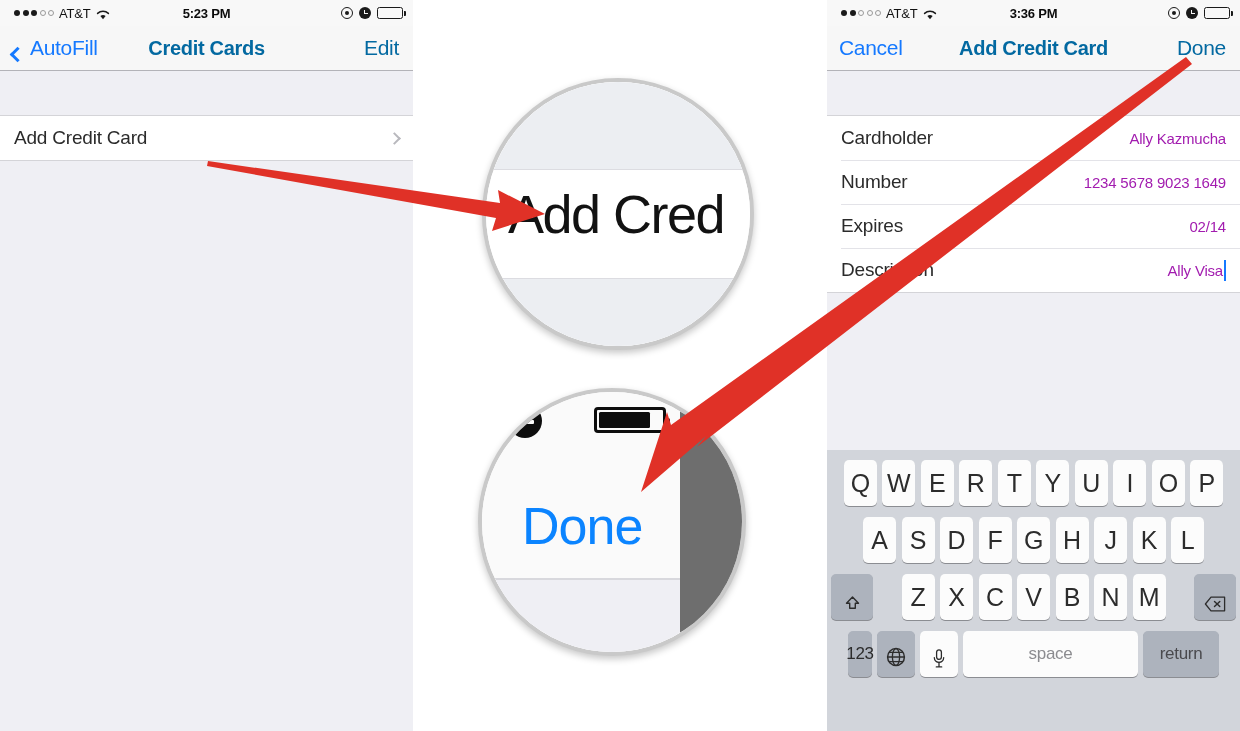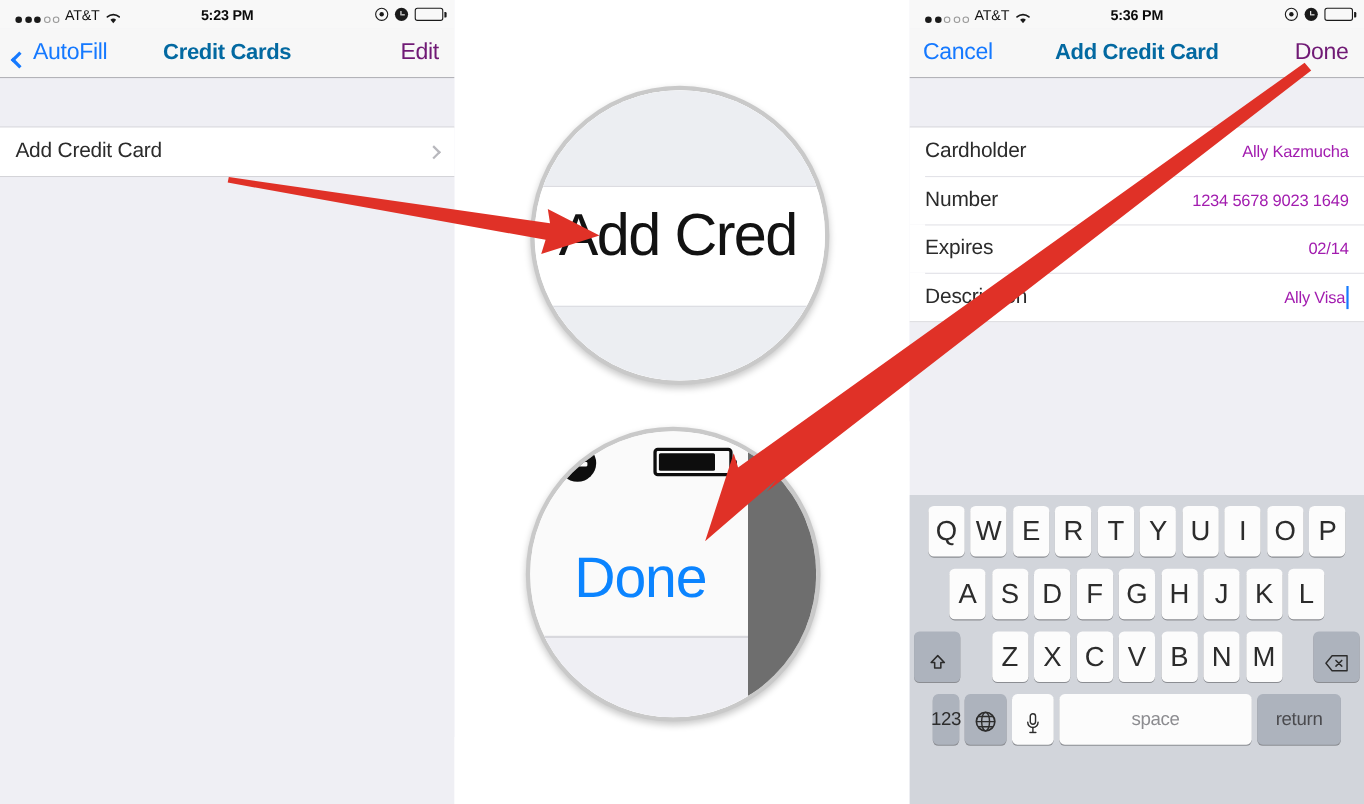--- a/index.html
+++ b/index.html
@@ -15,21 +15,21 @@
   
   .phone { position: absolute; top: 0; width: 413px; height: 731px; background:#efeff4; }
   .phone-left  { left: 0; }
   .phone-right { left: 827px; }
 
   
   .statusbar {
     position: relative; height: 26px; background:#f8f8f8;
     display:flex; align-items:center; font-size: 13.5px; color:#0b0b0b;
   }
-  .sb-left { position:absolute; left:14px; display:flex; align-items:flex-end; gap:5px; }
+  .sb-left { position:absolute; left:14px; display:flex; align-items:center; gap:5px; }
   .dots { display:flex; align-items:center; gap:2.5px; }
   .dot { width:6px; height:6px; border-radius:50%; background:#1a1a1a; }
   .dot.empty { background:transparent; border:1px solid #9a9a9a; width:6px; height:6px; }
   .carrier { font-size:13px; font-weight:500; letter-spacing:-0.2px; color:#121212; }
   .wifi { display:inline-block; width:14px; height:11px; position:relative; margin-left:1px;}
   .sb-center { position:absolute; left:0; right:0; text-align:center; font-size:13px; font-weight:700; letter-spacing:-0.2px;}
   .sb-right { position:absolute; right:10px; display:flex; align-items:center; gap:6px; }
   .rotlock { width:12px; height:12px; border:1.4px solid #1a1a1a; border-radius:50%; position:relative; }
   .rotlock::after { content:""; position:absolute; left:50%; top:50%; width:4px; height:4px; margin:-2px 0 0 -2px; background:#1a1a1a; border-radius:50%;}
   .alarm { width:12px; height:12px; border-radius:50%; background:#1a1a1a; position:relative; }
@@ -40,21 +40,21 @@
   .battery::after { content:""; position:absolute; right:-3.5px; top:3.3px; width:2px; height:5px; background:#1a1a1a; border-radius:0 1px 1px 0;}
 
   
   .navbar {
     height:45px; background:#f7f7f7; position:relative;
     display:flex; align-items:center; border-bottom:1px solid #b3b3b8;
   }
   .nav-left { position:absolute; left:12px; display:flex; align-items:flex-end; color:#1579ff; font-size:21px; letter-spacing:-0.3px;}
   .chev-back { display:inline-block; width:11px; height:11px; border-left:3px solid #1579ff; border-bottom:3px solid #1579ff; transform:rotate(45deg); margin-right:7px; }
   .nav-title { position:absolute; left:0; right:0; text-align:center; font-size:20px; font-weight:700; color:#0369a1; letter-spacing:-0.3px;}
-  .nav-right { position:absolute; right:14px; color:#701a75; font-size:21px; letter-spacing:-0.3px;}
+  .nav-right { position:absolute; right:14px; color:#0369a1; font-size:21px; letter-spacing:-0.3px;}
 
   
   .gap { background:#efeff4; }
   .gap-left { height:44px; }
   .gap-right { height:44px; }
 
   .cell {
     height:44px; background:#ffffff; display:flex; align-items:center;
     padding:0 14px; position:relative; font-size:19px; color:#2b2b2b; letter-spacing:-0.2px;
   }
@@ -203,21 +203,21 @@
           <span class="dot empty"></span>
         </span>
         <span class="carrier">AT&amp;T</span>
         <span class="wifi">
           <svg width="14" height="11" viewBox="0 0 14 11">
               <path d="M7 10.2 L4.4 6.9 A4.2 4.2 0 0 1 9.6 6.9 Z" fill="#1a1a1a"></path>
               <path d="M1.6 4.4 A8 8 0 0 1 12.4 4.4" stroke="#1a1a1a" stroke-width="1.5" fill="none" stroke-linecap="round"></path>
             </svg>
         </span>
       </div>
-      <div class="sb-center">5:36 PM</div>
+      <div class="sb-center">3:36 PM</div>
       <div class="sb-right">
         <span class="rotlock"></span>
         <span class="alarm"></span>
         <span class="battery"><span class="fill" style="width:82%"></span></span>
       </div>
     </div>
 
     <div class="navbar">
       <div class="nav-left">
         <span>Cancel</span>

